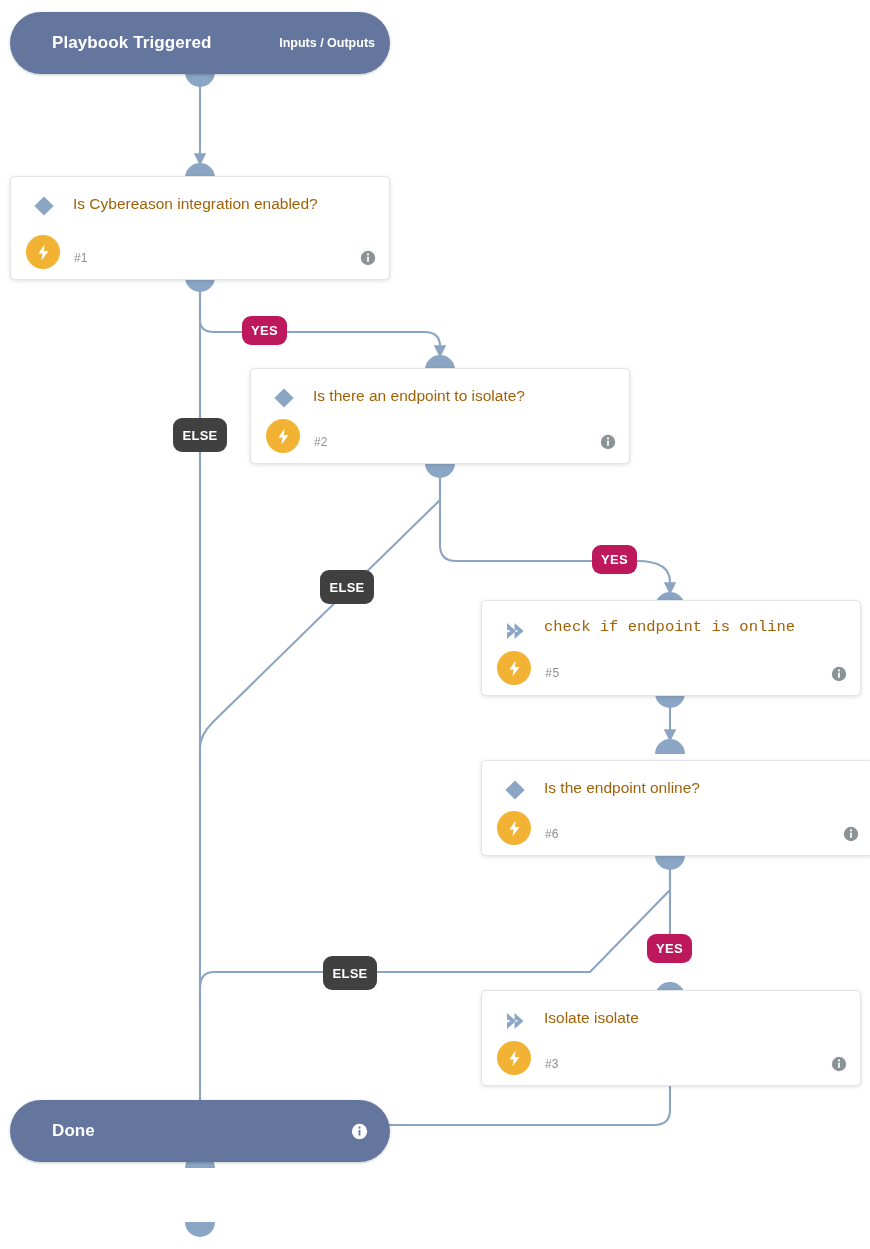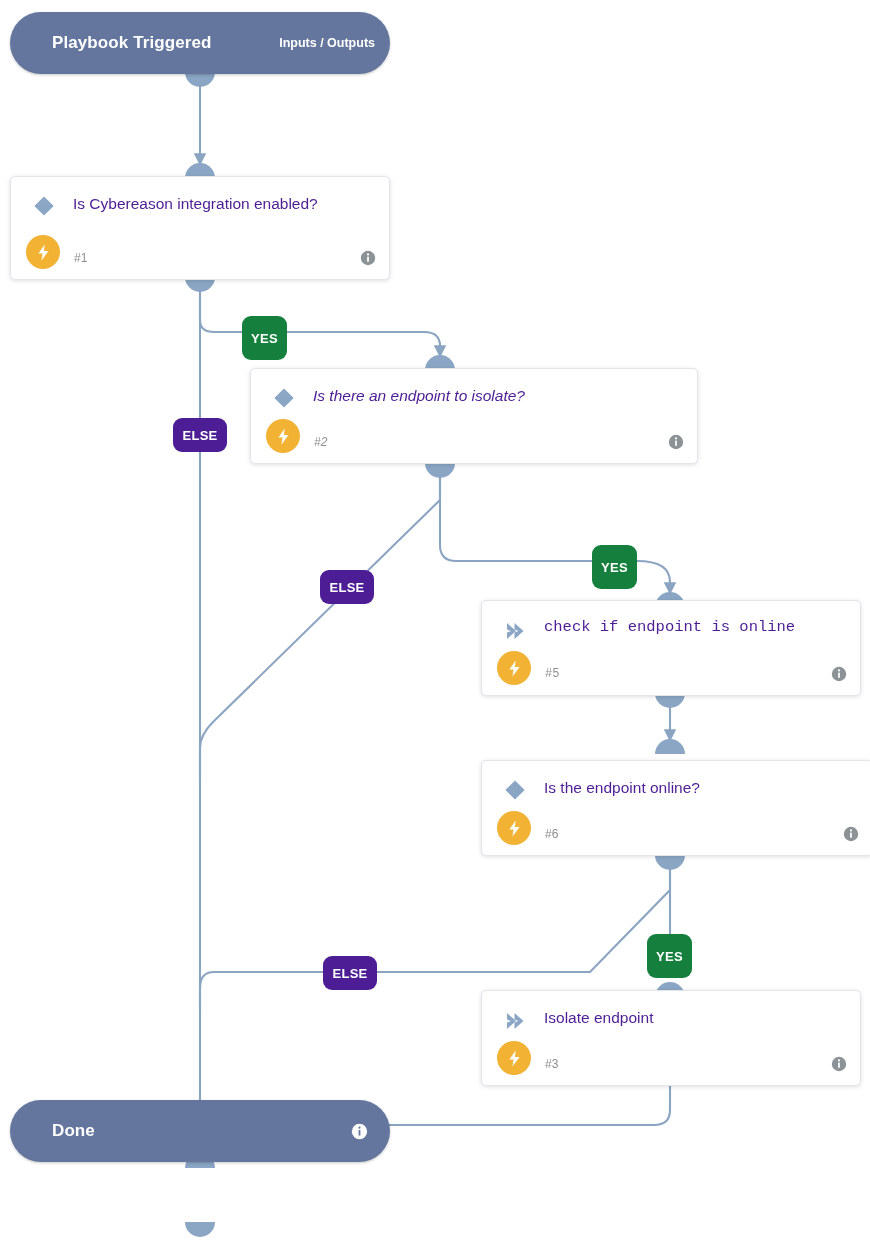--- a/index.html
+++ b/index.html
@@ -63,21 +63,21 @@
     border: 1px solid #e3e5e9;
     border-radius: 5px;
     box-shadow: 0 1px 4px rgba(0,0,0,0.13);
     z-index: 3;
   }
   .card-title {
     position: absolute;
     left: 62px;
     top: 14px;
     right: 34px;
-    color: #4c1d95;
+    color: #a16207;
     font-size: 15.5px;
     line-height: 25px;
     font-weight: normal;
   }
   .card-num {
     position: absolute;
     left: 63px;
     bottom: 14px;
     color: #8e8e8e;
     font-size: 12px;
@@ -140,26 +140,26 @@
     align-items: center;
     justify-content: center;
     font-size: 13px;
     font-weight: bold;
     color: #ffffff;
     border-radius: 9px;
     z-index: 5;
     letter-spacing: 0.3px;
   }
   .badge-yes {
-    background: #15803d;
+    background: #be185d;
     width: 45px;
-    height: 44px;
+    height: 29px;
   }
   .badge-else {
-    background: #4c1d95;
+    background: #404040;
     width: 54px;
     height: 34px;
   }
 </style>
 </head>
 <body>
 
 <div id="canvas">
 
   <svg id="edges" viewBox="0 0 870 1249" width="870" height="1249">
@@ -230,21 +230,21 @@
     <div class="card-num">#1</div>
     <span class="info-icon">
       <svg viewBox="0 0 16 16" width="16" height="16">
         <circle cx="8" cy="8" r="7.2" fill="#8c9396"></circle>
         <rect x="7.15" y="6.6" width="1.7" height="5.2" fill="#ffffff"></rect>
         <circle cx="8" cy="4.4" r="1.05" fill="#ffffff"></circle>
       </svg>
     </span>
   </div>
 
-  <div class="card" style="left:250px; top:368px; width:448px; height:96px;font-style:italic;">
+  <div class="card" style="left:250px; top:368px; width:380px; height:96px;">
     <span class="node-type-icon">
       <svg viewBox="0 0 24 24" width="24" height="24">
         <rect x="5.2" y="5.2" width="13.6" height="13.6" fill="#8aa6c4" transform="rotate(45 12 12)"></rect>
       </svg>
     </span>
     <div class="card-title">Is there an endpoint to isolate?</div>
     <div class="bolt-badge">
       <svg viewBox="0 0 24 24" width="19" height="19">
         <path d="M13.4 2 L5.6 13.2 L10.8 13.2 L9.4 22 L18.4 10.2 L12.6 10.2 Z" fill="#ffffff"></path>
       </svg>
@@ -304,21 +304,21 @@
     </span>
   </div>
 
   <div class="card" style="left:481px; top:990px; width:380px; height:96px;">
     <span class="node-type-icon" style="top:18px;">
       <svg viewBox="0 0 24 24" width="24" height="24">
         <path d="M4 4 L13 12 L4 20 L4 13.5 L8 12 L4 10.5 Z" fill="#8aa6c4"></path>
         <path d="M11.5 4 L20.5 12 L11.5 20 L11.5 13.5 L15.5 12 L11.5 10.5 Z" fill="#8aa6c4"></path>
       </svg>
     </span>
-    <div class="card-title">Isolate endpoint</div>
+    <div class="card-title">Isolate isolate</div>
     <div class="bolt-badge">
       <svg viewBox="0 0 24 24" width="19" height="19">
         <path d="M13.4 2 L5.6 13.2 L10.8 13.2 L9.4 22 L18.4 10.2 L12.6 10.2 Z" fill="#ffffff"></path>
       </svg>
     </div>
     <div class="card-num">#3</div>
     <span class="info-icon">
       <svg viewBox="0 0 16 16" width="16" height="16">
         <circle cx="8" cy="8" r="7.2" fill="#8c9396"></circle>
         <rect x="7.15" y="6.6" width="1.7" height="5.2" fill="#ffffff"></rect>

